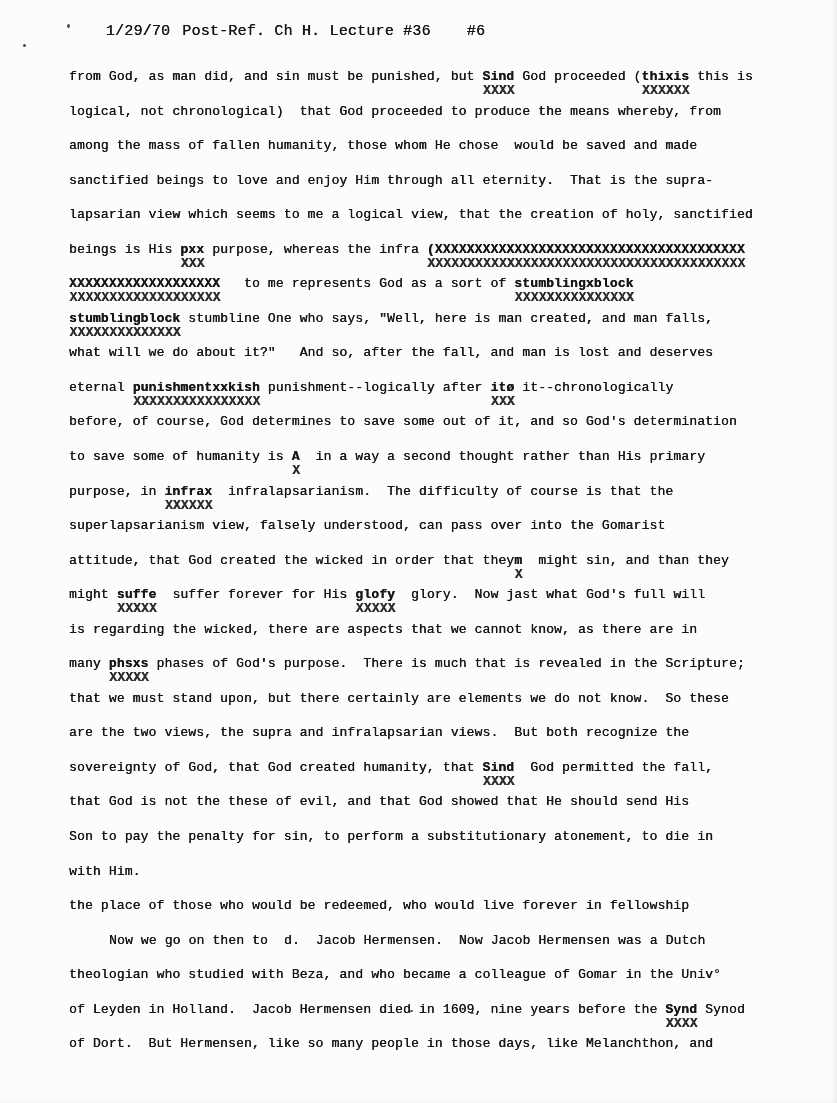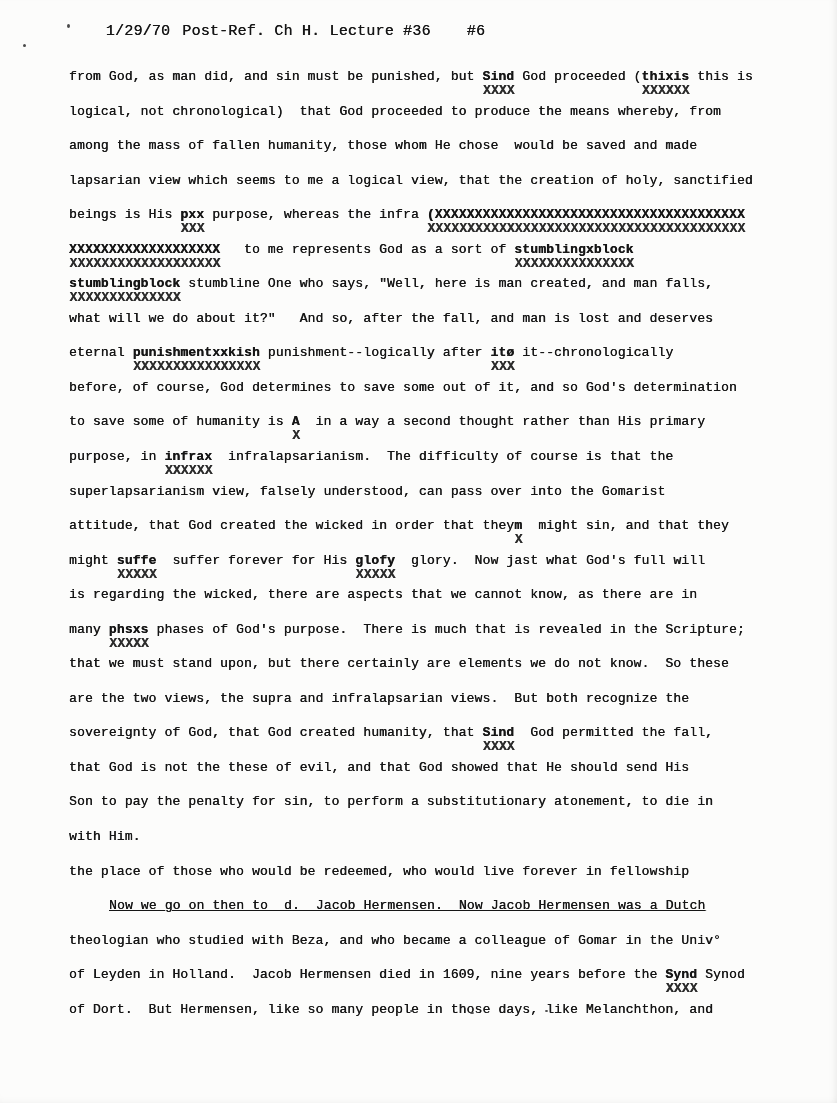--- a/index.html
+++ b/index.html
@@ -36,21 +36,21 @@
     width: 745px;
   }
   .line {
     white-space: pre;
     font-size: 13px;
     line-height: 34.55px;
     height: 34.55px;
     letter-spacing: 0.15px;
     text-shadow: 0.3px 0 0 #161616;
   }
-  .line.ind { text-indent: 40px; text-decoration: underline; }
+  .line.ind { text-indent: 40px; }
   .xo {
     position: relative;
     display: inline-block;
     font-weight: bold;
   }
   .xo .xo-t { position: relative; z-index: 1; }
   .xo .xo-x {
     position: absolute;
     left: 0.5px;
     top: 14px;
@@ -70,31 +70,32 @@
 <div class="page">
 
   <div class="hdr">
     <span class="gap1">1/29/70</span><span class="gap2">Post-Ref. Ch H. Lecture #36</span><span>#6</span>
   </div>
 
   <div class="doc">
       <div class="line"><span>from God, as man did, and sin must be punished, but </span><span class="xo"><span class="xo-t">Sind</span><span class="xo-x">XXXX</span></span><span> God proceeded (</span><span class="xo"><span class="xo-t">thixis</span><span class="xo-x">XXXXXX</span></span><span> this is</span></div>
       <div class="line"><span>logical, not chronological)  that God proceeded to produce the means whereby, from</span></div>
       <div class="line"><span>among the mass of fallen humanity, those whom He chose  would be saved and made</span></div>
+      <div class="line"><span>sanctified beings to love and enjoy Him through all eternity.  That is the supra-</span></div>
       <div class="line"><span>lapsarian view which seems to me a logical view, that the creation of holy, sanctified</span></div>
       <div class="line"><span>beings is His </span><span class="xo"><span class="xo-t">pxx</span><span class="xo-x">XXX</span></span><span> purpose, whereas the infra </span><span class="xo"><span class="xo-t">(XXXXXXXXXXXXXXXXXXXXXXXXXXXXXXXXXXXXXXX</span><span class="xo-x">XXXXXXXXXXXXXXXXXXXXXXXXXXXXXXXXXXXXXXXX</span></span></div>
       <div class="line"><span class="xo"><span class="xo-t">XXXXXXXXXXXXXXXXXXX</span><span class="xo-x">XXXXXXXXXXXXXXXXXXX</span></span><span>   to me represents God as a sort of </span><span class="xo"><span class="xo-t">stumblingxblock</span><span class="xo-x">XXXXXXXXXXXXXXX</span></span></div>
       <div class="line"><span class="xo"><span class="xo-t">stumblingblock</span><span class="xo-x">XXXXXXXXXXXXXX</span></span><span> stumbline One who says, "Well, here is man created, and man falls,</span></div>
       <div class="line"><span>what will we do about it?"   And so, after the fall, and man is lost and deserves</span></div>
       <div class="line"><span>eternal </span><span class="xo"><span class="xo-t">punishmentxxkish</span><span class="xo-x">XXXXXXXXXXXXXXXX</span></span><span> punishment--logically after </span><span class="xo"><span class="xo-t">itø</span><span class="xo-x">XXX</span></span><span> it--chronologically</span></div>
       <div class="line"><span>before, of course, God determines to save some out of it, and so God's determination</span></div>
       <div class="line"><span>to save some of humanity is </span><span class="xo"><span class="xo-t">A</span><span class="xo-x">X</span></span><span>  in a way a second thought rather than His primary</span></div>
       <div class="line"><span>purpose, in </span><span class="xo"><span class="xo-t">infrax</span><span class="xo-x">XXXXXX</span></span><span>  infralapsarianism.  The difficulty of course is that the</span></div>
       <div class="line"><span>superlapsarianism view, falsely understood, can pass over into the Gomarist</span></div>
-      <div class="line"><span>attitude, that God created the wicked in order that they</span><span class="xo"><span class="xo-t">m</span><span class="xo-x">X</span></span><span>  might sin, and that they</span></div>
+      <div class="line"><span>attitude, that God created the wicked in order that they</span><span class="xo"><span class="xo-t">m</span><span class="xo-x">X</span></span><span>  might sin, and than they</span></div>
       <div class="line"><span>might </span><span class="xo"><span class="xo-t">suffe</span><span class="xo-x">XXXXX</span></span><span>  suffer forever for His </span><span class="xo"><span class="xo-t">glofy</span><span class="xo-x">XXXXX</span></span><span>  glory.  Now jast what God's full will</span></div>
       <div class="line"><span>is regarding the wicked, there are aspects that we cannot know, as there are in</span></div>
       <div class="line"><span>many </span><span class="xo"><span class="xo-t">phsxs</span><span class="xo-x">XXXXX</span></span><span> phases of God's purpose.  There is much that is revealed in the Scripture;</span></div>
       <div class="line"><span>that we must stand upon, but there certainly are elements we do not know.  So these</span></div>
       <div class="line"><span>are the two views, the supra and infralapsarian views.  But both recognize the</span></div>
       <div class="line"><span>sovereignty of God, that God created humanity, that </span><span class="xo"><span class="xo-t">Sind</span><span class="xo-x">XXXX</span></span><span>  God permitted the fall,</span></div>
       <div class="line"><span>that God is not the these of evil, and that God showed that He should send His</span></div>
       <div class="line"><span>Son to pay the penalty for sin, to perform a substitutionary atonement, to die in</span></div>
       <div class="line"><span>with Him.</span></div>
       <div class="line"><span>the place of those who would be redeemed, who would live forever in fellowship</span></div>

